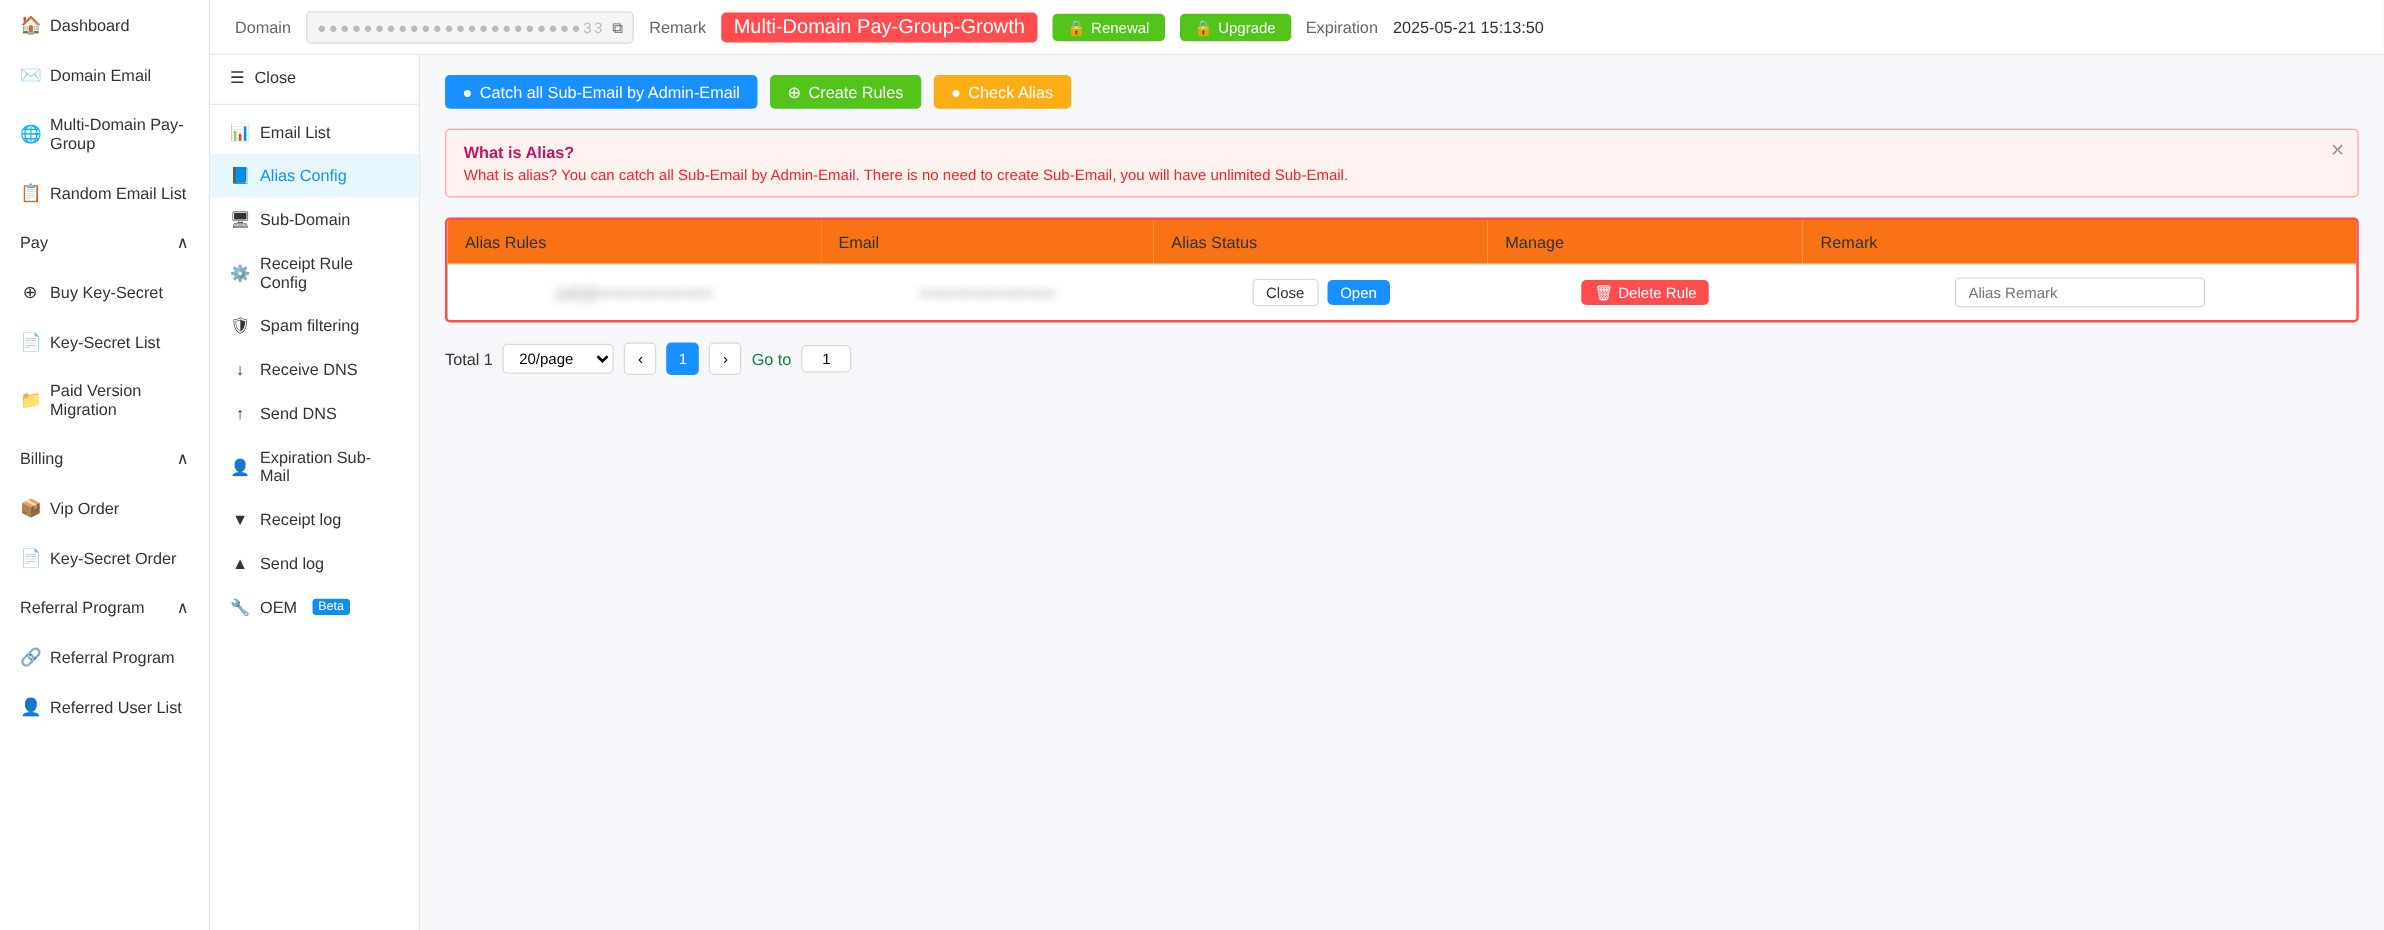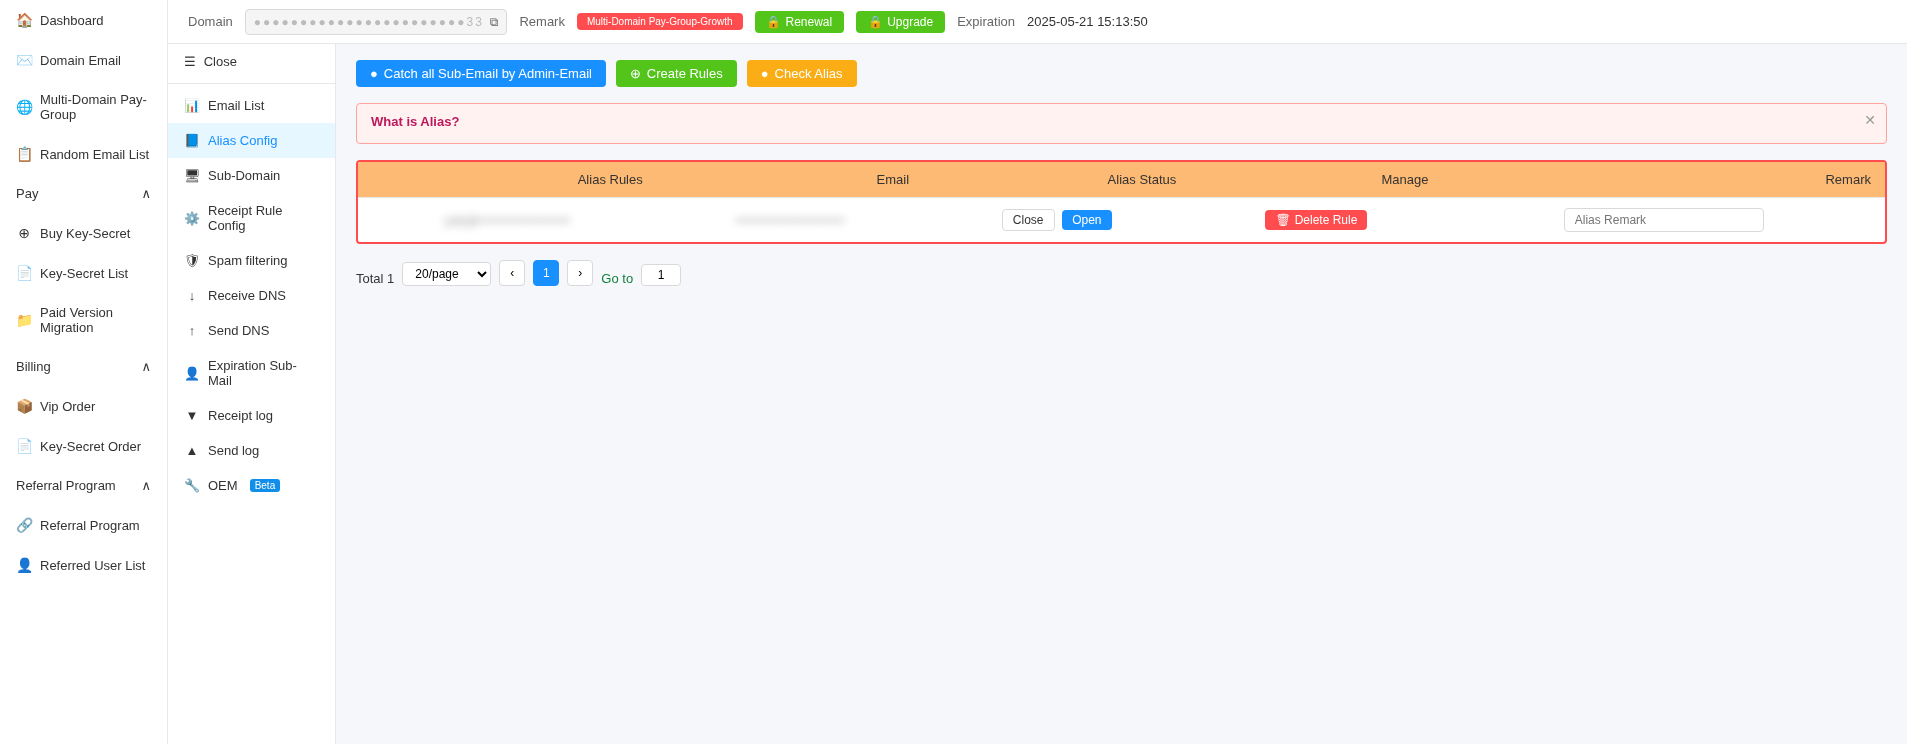--- a/index.html
+++ b/index.html
@@ -69,21 +69,21 @@
       min-width: 200px;
       height: 24px;
       display: flex;
       align-items: center;
     }
     .version-badge {
       background: #ff4d4f;
       color: #fff;
       border-radius: 4px;
       padding: 3px 10px;
-      font-size: 10px;
+      font-size: 16px;
       font-weight: 500;
     }
     .renewal-btn {
       background: #52c41a;
       color: #fff;
       border: none;
       border-radius: 4px;
       padding: 4px 12px;
       font-size: 12px;
       cursor: pointer;
@@ -225,24 +225,24 @@
       border: 2px solid #ff4d4f;
       border-radius: 4px;
       overflow: hidden;
       margin-bottom: 16px;
     }
     .table {
       width: 100%;
       border-collapse: collapse;
     }
     .table th {
-      background: #fdba74;
+      background: #f97316;
       border-bottom: 1px solid #e8e8e8;
       padding: 10px 14px;
-      text-align: right;
+      text-align: left;
       font-weight: 500;
       color: #333;
       font-size: 13px;
     }
     .table td {
       padding: 10px 14px;
       text-align: center;
       border-bottom: 1px solid #f0f0f0;
       color: #333;
       font-size: 13px;
@@ -286,21 +286,21 @@
       border-radius: 4px;
       padding: 4px 10px;
       font-size: 12px;
       width: 200px;
       color: #be185d;
     }
 
     
     .pagination {
       display: flex;
-      align-items: flex-end;
+      align-items: center;
       gap: 8px;
       margin-top: 8px;
     }
     .pagination-total { color: #333; font-size: 13px; }
     .pagination-select {
       border: 1px solid #d9d9d9;
       border-radius: 4px;
       padding: 3px 8px;
       font-size: 12px;
       background: #fff;
@@ -491,20 +491,21 @@
           <span>Create Rules</span>
         </button>
         <button class="btn-check">
           <span>●</span>
           <span>Check Alias</span>
         </button>
       </div>
 
       <div class="info-box">
         <div class="info-box-title">What is Alias?</div>
+        <div class="info-box-text">What is alias? You can catch all Sub-Email by Admin-Email. There is no need to create Sub-Email, you will have unlimited Sub-Email.</div>
         <span class="info-box-close">✕</span>
       </div>
 
       <div class="table-container">
         <table class="table">
           <thead>
             <tr>
               <th>Alias Rules</th>
               <th>Email</th>
               <th>Alias Status</th>

